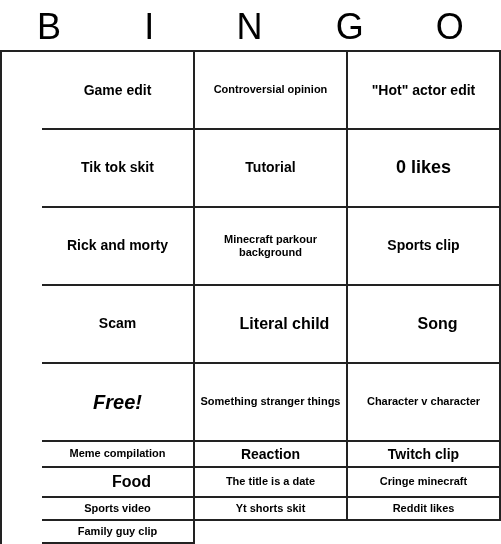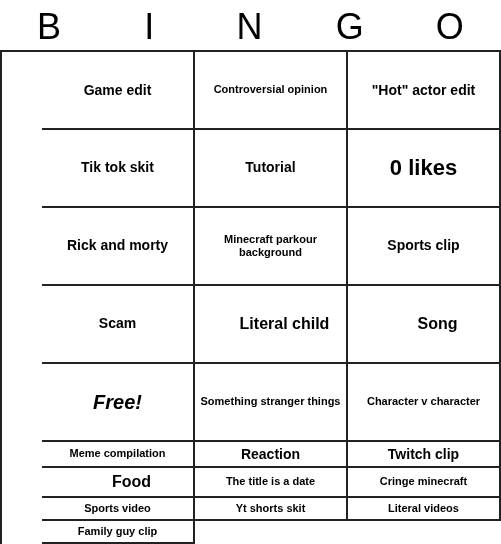--- a/index.html
+++ b/index.html
@@ -78,21 +78,21 @@
       font-weight: bold;
     }
 
     .cell-text.free {
       font-size: 20px;
       font-weight: bold;
       font-style: italic;
     }
 
     .cell-text.xlarge {
-      font-size: 22px;
+      font-size: 18px;
       font-weight: bold;
     }
   </style>
 </head>
 <body>
 
 <div class="bingo-header">
 
 <div class="bingo-letter">B</div>
     <div class="bingo-letter">I</div>
@@ -166,18 +166,18 @@
     <div class="cell">
       <span class="cell-text small">Cringe minecraft</span>
     </div>
     <div class="cell">
       <span class="cell-text small">Sports video</span>
     </div>
     <div class="cell">
       <span class="cell-text small">Yt shorts skit</span>
     </div>
     <div class="cell">
-      <span class="cell-text small">Literal videos</span>
+      <span class="cell-text small">Reddit likes</span>
     </div>
     <div class="cell">
       <span class="cell-text small">Family guy clip</span>
     </div>
   </div>
 
 </body></html>

